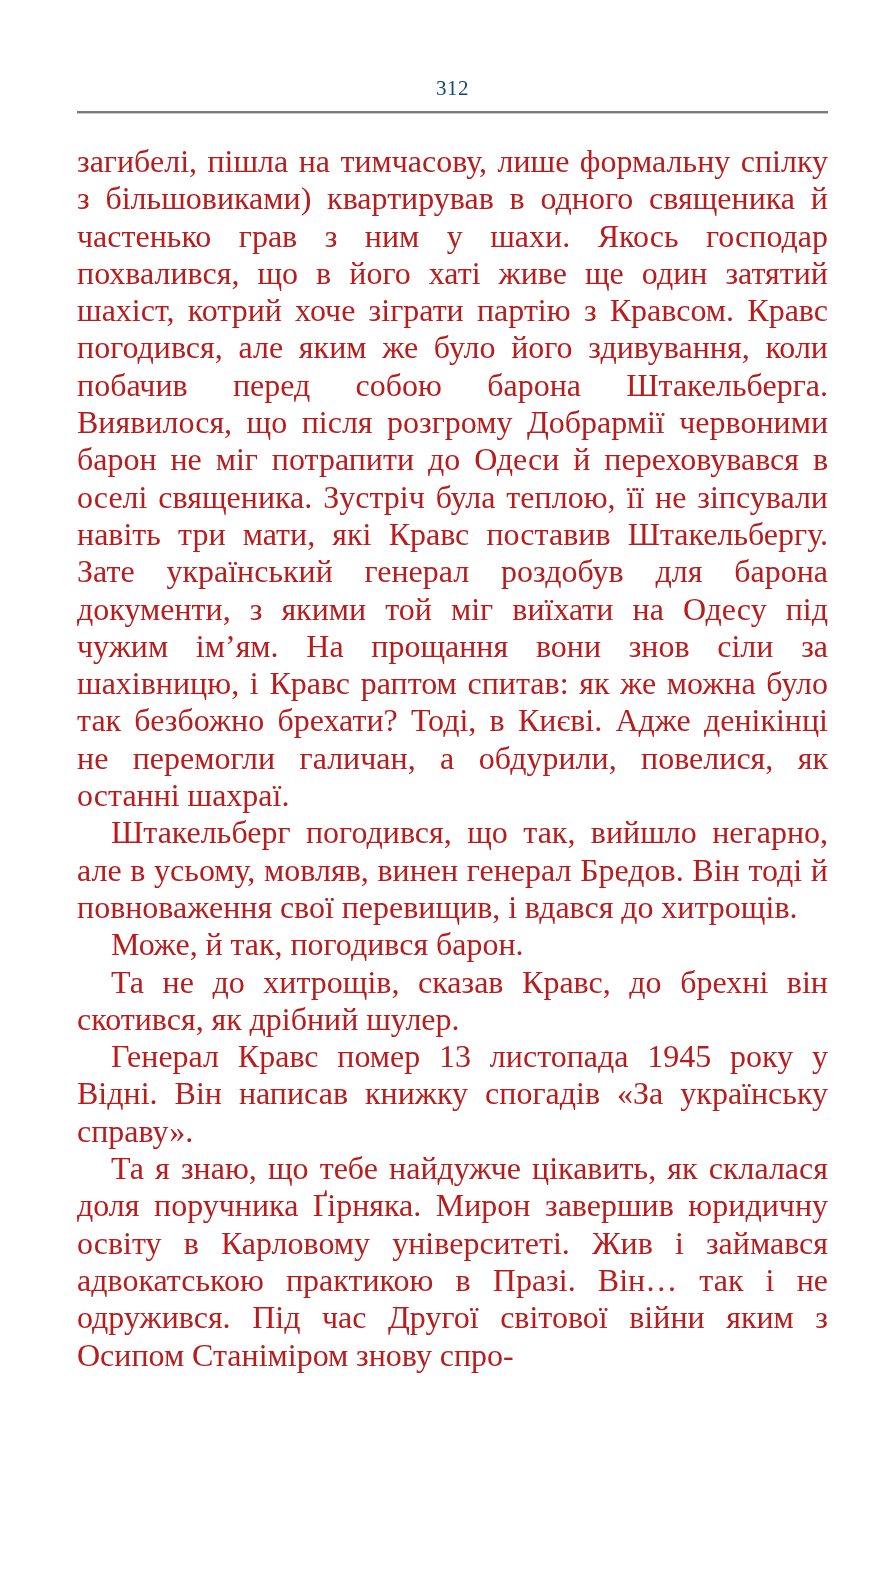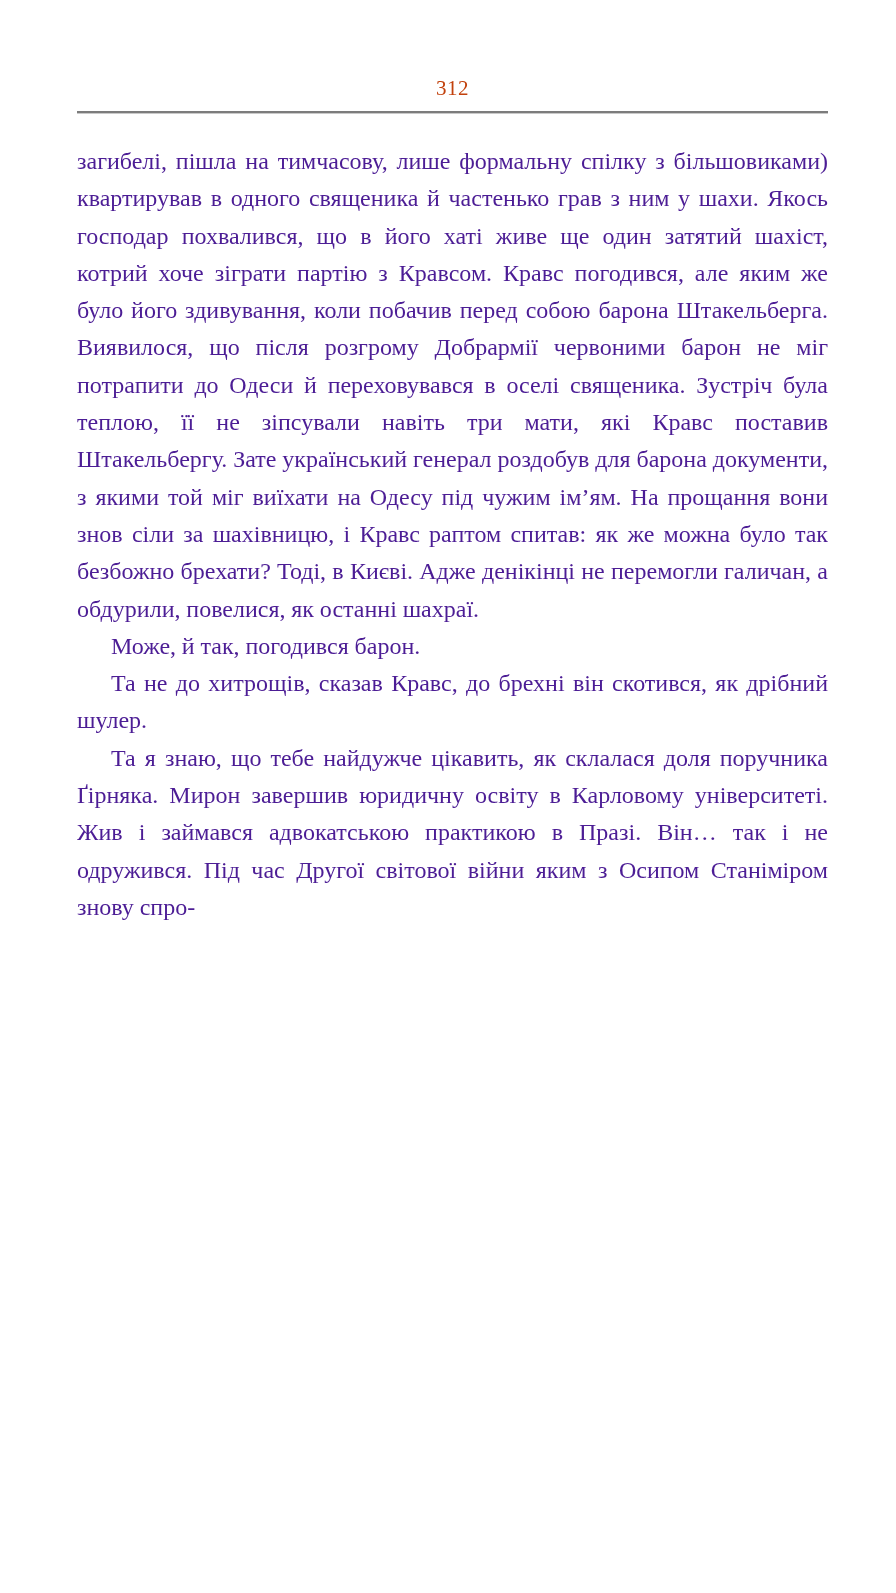--- a/index.html
+++ b/index.html
@@ -19,43 +19,43 @@
   .page-header {
     position: absolute;
     left: 77px;
     top: 78px;
     width: 751px;
   }
   .folio {
     text-align: center;
     font-size: 21px;
     letter-spacing: 0.5px;
-    color: #c2410c;
+    color: #0c4a6e;
     line-height: 1;
   }
   .header-rule {
     margin-top: 12px;
     height: 0;
     border-top: 2px solid #7c7c7c;
     border-bottom: 1px solid #c9c9c9;
   }
   .textblock {
     position: absolute;
     left: 77px;
     top: 143px;
     width: 751px;
   }
   p.para {
     margin: 0;
-    font-size: 24px;
+    font-size: 32px;
     line-height: 37.3px;
     text-align: justify;
     text-justify: inter-word;
     text-indent: 0;
-    color: #4c1d95;
+    color: #b91c1c;
     word-spacing: -0.2px;
     -webkit-font-smoothing: antialiased;
   }
   p.para.indent {
     text-indent: 34px;
   }
   p.para.last {
     text-align: justify;
   }
 </style>
@@ -64,18 +64,20 @@
 
 <div class="page">
 
   <div class="page-header">
     <div class="folio">312</div>
     <div class="header-rule"></div>
   </div>
 
   <div class="textblock">
     <p class="para">загибелі, пішла на тимчасову, лише формальну спілку з більшовиками) квартирував в одного священика й частенько грав з ним у шахи. Якось господар похвалився, що в його хаті живе ще один затятий шахіст, котрий хоче зіграти партію з Кравсом. Кравс погодився, але яким же було його здивування, коли побачив перед собою барона Штакельберга. Виявилося, що після розгрому Добрармії червоними барон не міг потрапити до Одеси й переховувався в оселі священика. Зустріч була теплою, її не зіпсували навіть три мати, які Кравс поставив Штакельбергу. Зате український генерал роздобув для барона документи, з якими той міг виїхати на Одесу під чужим ім’ям. На прощання вони знов сіли за шахівницю, і Кравс раптом спитав: як же можна було так безбожно брехати? Тоді, в Києві. Адже денікінці не перемогли галичан, а обдурили, повелися, як останні шахраї.</p>
+    <p class="para indent">Штакельберг погодився, що так, вийшло негарно, але в усьому, мовляв, винен генерал Бредов. Він тоді й повноваження свої перевищив, і вдався до хитрощів.</p>
     <p class="para indent">Може, й так, погодився барон.</p>
     <p class="para indent">Та не до хитрощів, сказав Кравс, до брехні він скотився, як дрібний шулер.</p>
+    <p class="para indent">Генерал Кравс помер 13 листопада 1945 року у Відні. Він написав книжку спогадів «За українську справу».</p>
     <p class="para indent last">Та я знаю, що тебе найдужче цікавить, як склалася доля поручника Ґірняка. Мирон завершив юридичну освіту в Карловому університеті. Жив і займався адвокатською практикою в Празі. Він… так і не одружився. Під час Другої світової війни яким з Осипом Станіміром знову спро-</p>
   </div>
 
 </div>
 
 </body></html>

